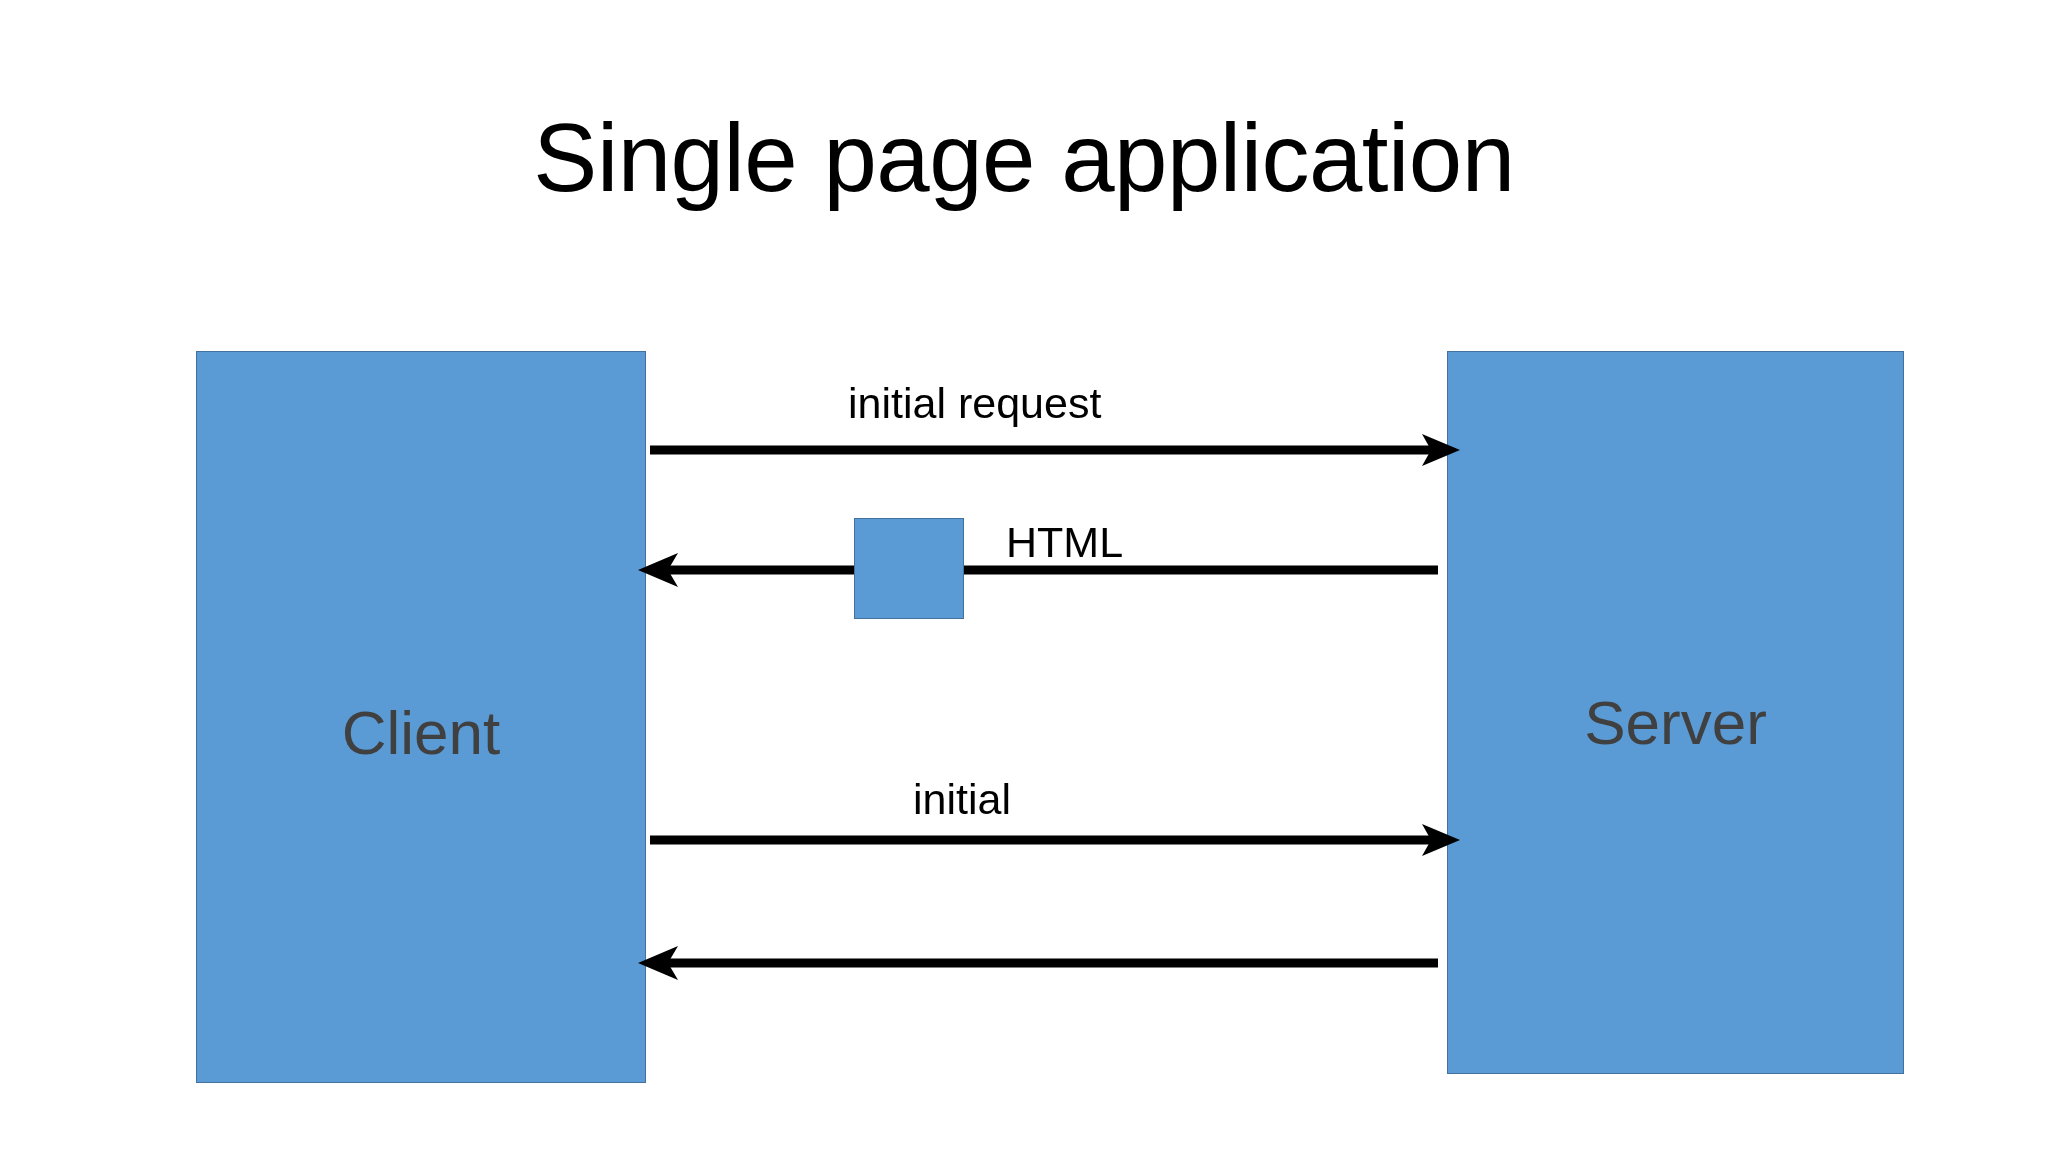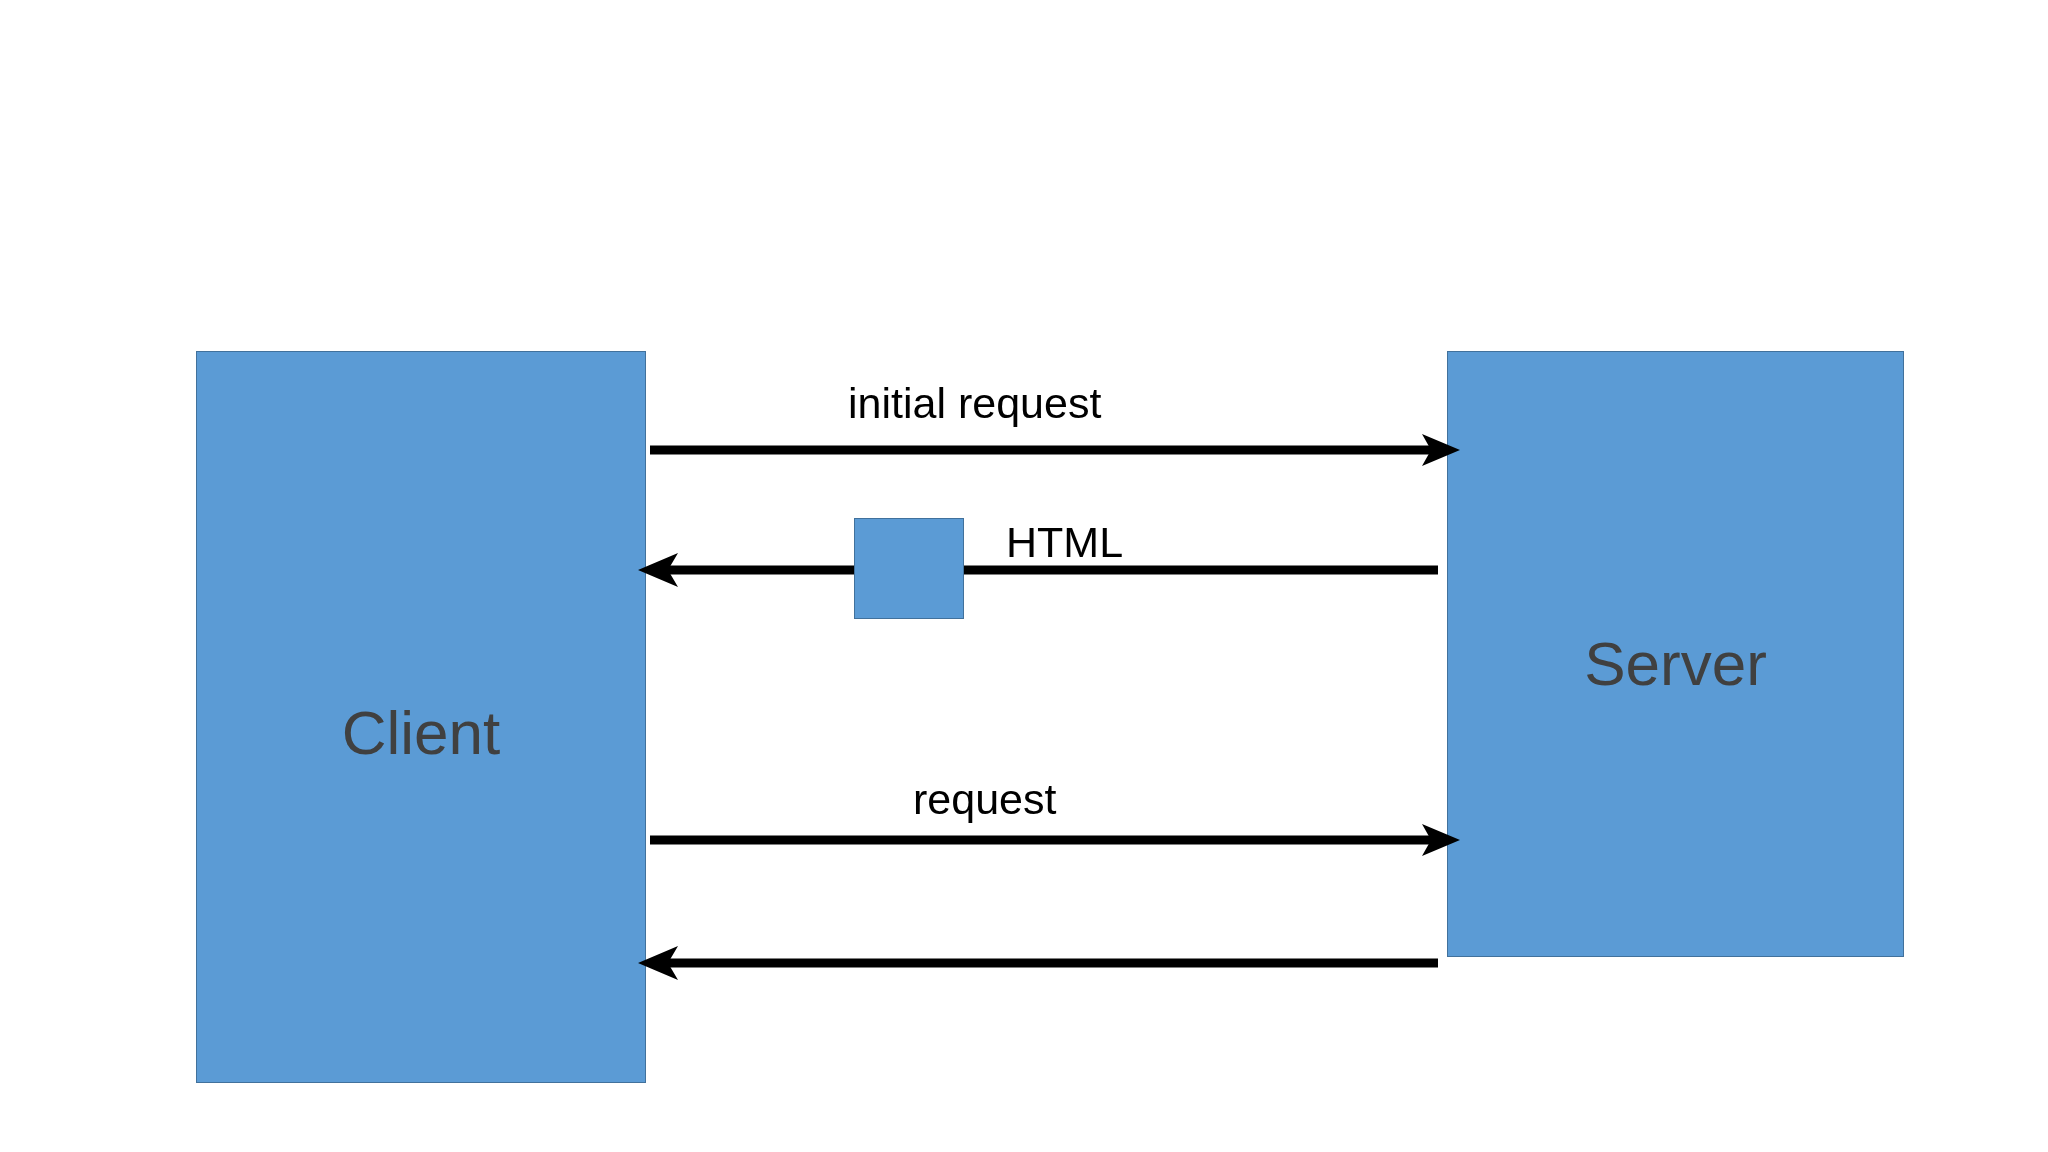--- a/index.html
+++ b/index.html
@@ -56,21 +56,21 @@
     top: 351px;
     width: 450px;
     height: 732px;
   }
   #client-box .node-label { transform: translateY(16px); }
 
   #server-box {
     left: 1447px;
     top: 351px;
     width: 457px;
-    height: 606px;
+    height: 723px;
   }
   #server-box .node-label { transform: translateY(10px); }
 
   
   #html-payload-square {
     position: absolute;
     left: 854px;
     top: 518px;
     width: 110px;
     height: 101px;
@@ -107,20 +107,21 @@
   #label-request       { left: 913px; top: 778px; }
 
   #arrow-response      { left: 638px; top: 943px; width: 800px; }
   #label-response      { left: 852px; top: 877px; }
 </style>
 </head>
 <body>
 
 <div id="slide">
 
+  <div id="slide-title">Single page application</div>
 
   <div class="node-box" id="client-box">
     <span class="node-label">Client</span>
   </div>
 
   <div class="node-box" id="server-box">
     <span class="node-label">Server</span>
   </div>
 
   <div class="flow-arrow" id="arrow-initial-request">
@@ -139,21 +140,21 @@
   </div>
   <div id="html-payload-square"></div>
   <div class="flow-label" id="label-html">HTML</div>
 
   <div class="flow-arrow" id="arrow-request">
     <svg width="810" height="40" viewBox="0 0 810 40">
       <line x1="0" y1="20" x2="786" y2="20" stroke="#000000" stroke-width="9"></line>
       <polygon points="810,20 772,4 781,20 772,36" fill="#000000"></polygon>
     </svg>
   </div>
-  <div class="flow-label" id="label-request">request</div>
+  <div class="flow-label" id="label-request">initial</div>
 
   <div class="flow-arrow" id="arrow-response">
     <svg width="800" height="40" viewBox="0 0 800 40">
       <line x1="14" y1="20" x2="800" y2="20" stroke="#000000" stroke-width="9"></line>
       <polygon points="0,20 40,3 30,20 40,37" fill="#000000"></polygon>
     </svg>
   </div>
 
 </div>
 

